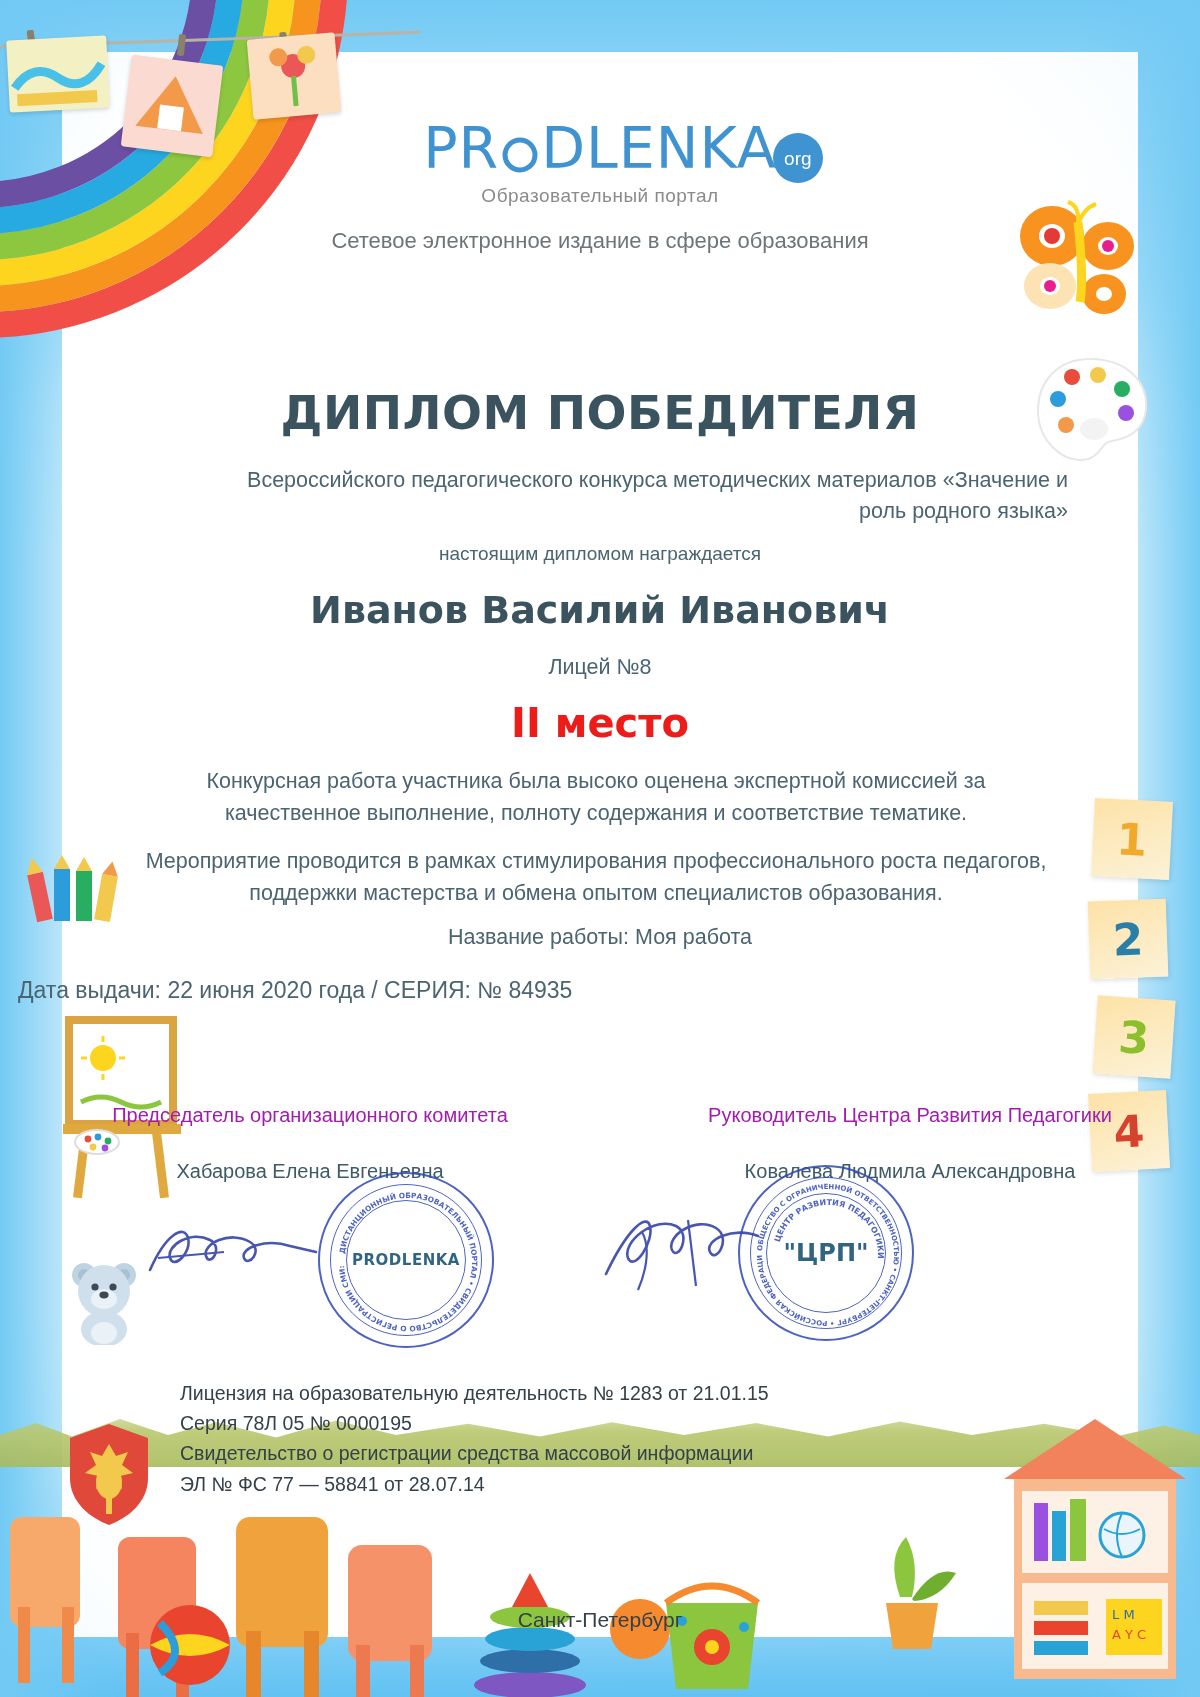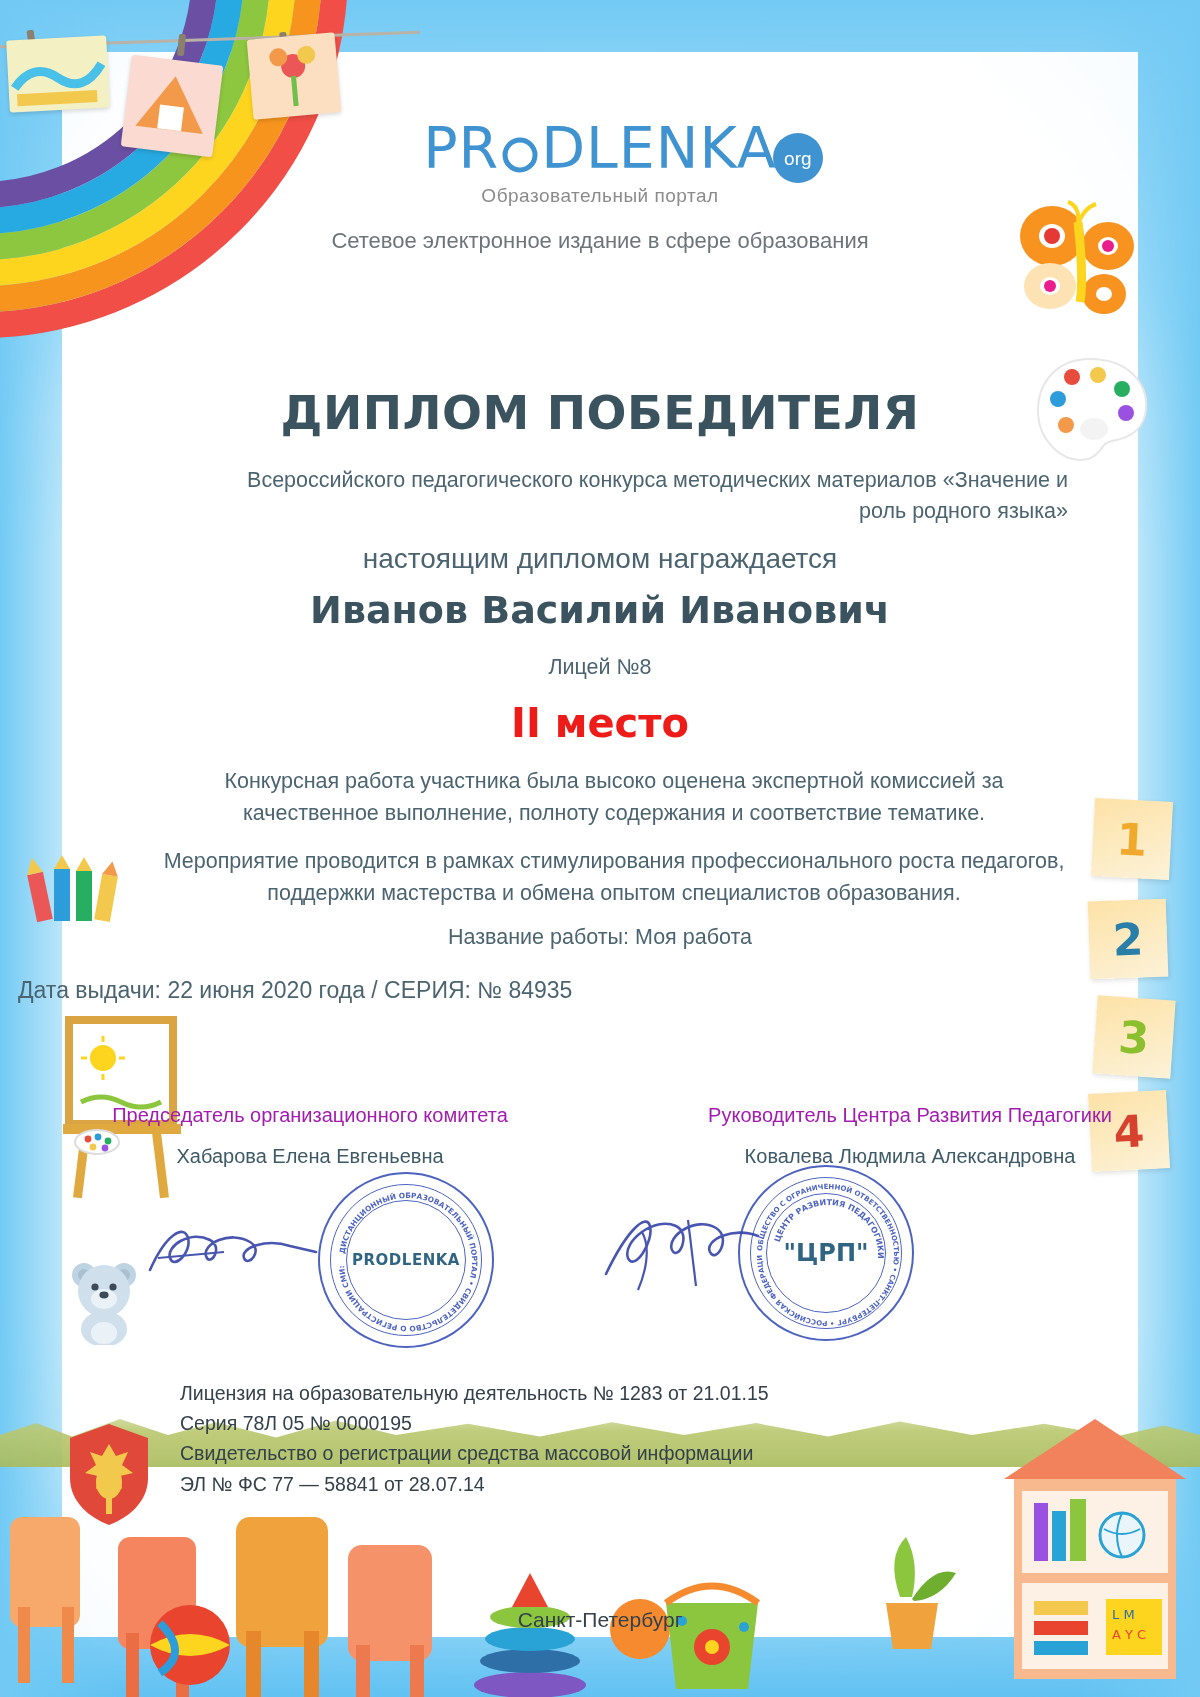--- a/index.html
+++ b/index.html
@@ -106,57 +106,57 @@
     position: absolute; top: 385px; width: 100%; text-align: center;
     font-family: "DejaVu Sans", sans-serif;
     font-size: 47px; font-weight: bold; color: #3a535f; letter-spacing: 0.5px;
   }
   .contest {
     position: absolute; top: 465px; left: 132px; width: 936px;
     text-align: right; font-size: 21.5px; color: #4b6470; line-height: 1.45;
   }
   .awarded-line {
     position: absolute; top: 543px; width: 100%; text-align: center;
-    font-size: 28px; color: #4b6470;
+    font-size: 19px; color: #4b6470;
   }
   .recipient {
     position: absolute; top: 588px; width: 100%; text-align: center;
     font-family: "DejaVu Sans", sans-serif;
     font-size: 38px; font-weight: bold; color: #3a535f;
   }
   .org-line {
     position: absolute; top: 655px; width: 100%; text-align: center;
     font-size: 21.5px; color: #4b6470;
   }
   .place {
     position: absolute; top: 700px; width: 100%; text-align: center;
     font-family: "DejaVu Sans", sans-serif;
     font-size: 40px; font-weight: bold; color: #ee1c18;
   }
   .para {
-    position: absolute; left: 154px; width: 920px;
+    position: absolute; left: 136px; width: 920px;
     text-align: center; font-size: 21.5px; color: #4b6470; line-height: 1.5;
   }
   .para.p1 { top: 765px; }
   .para.p2 { top: 845px; }
   .worktitle {
     position: absolute; top: 925px; width: 100%; text-align: center;
     font-size: 21.5px; color: #4b6470;
   }
   .issued {
     position: absolute; top: 977px; width: 100%; text-align: left;
     font-size: 23px; color: #4b6470; margin-left: 18px;
   }
 
   .sigs { position: absolute; top: 1104px; left: 0; width: 100%; }
   .sig-col { position: absolute; text-align: center; }
   .sig-col.left  { left: 60px;  width: 500px; }
   .sig-col.right { right: 40px; width: 500px; }
   .sig-role { font-size: 20px; color: #a21caf; }
-  .sig-name { font-size: 20px; color: #3f5a67; margin-top: 18px; }
+  .sig-name { font-size: 20px; color: #3f5a67; margin-top: 33px; }
 
   .stamp {
     position: absolute; width: 176px; height: 176px; border-radius: 50%;
     border: 2.5px solid #2f48b5; opacity: .85;
   }
   .stamp::before {
     content: ""; position: absolute; inset: 10px; border-radius: 50%;
     border: 1.5px solid #2f48b5;
   }
   .stamp::after {

